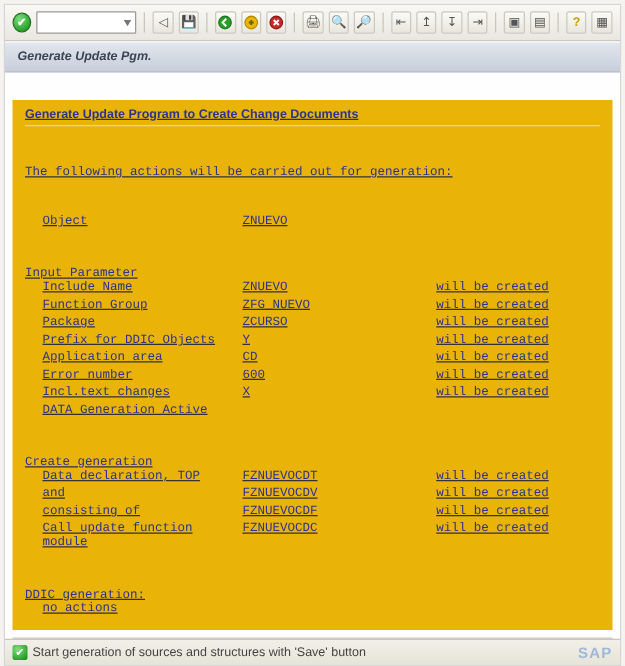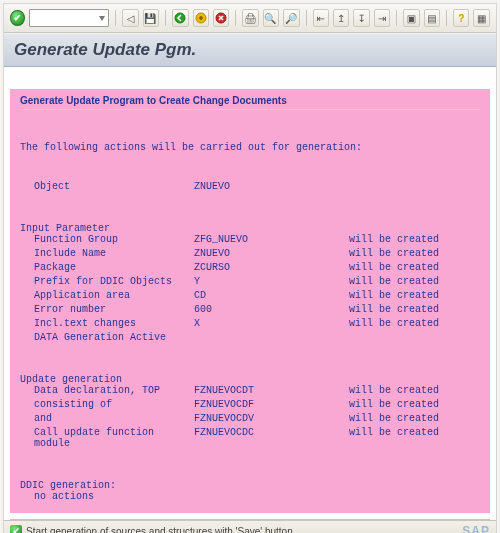--- a/index.html
+++ b/index.html
@@ -63,32 +63,33 @@
 
   
   .title-band {
     background: linear-gradient(#e2e6ed, #c7cfdb);
     border-top: 1px solid #f0f2f5;
     border-bottom: 1px solid #a9b2c0;
     padding: 6px 10px;
   }
   .title-band h1 {
     margin: 0;
-    font-size: 17px;
+    font-size: 10px;
     font-weight: bold;
     font-style: italic;
     color: #3a4455;
   }
 
   
   .report {
     flex: 1;
-    background: #f9a8d4;
+    background: #eab308;
     margin: 22px 6px 6px 6px;
     overflow: hidden;
+    text-decoration: underline;
   }
   .pad { padding: 0px 10px 8px 10px; }
   .subtitle { font-size: 10px; color: #2b3390; font-weight: bold; padding: 6px 0 3px 0; }
   .hr { height: 1px; background: #d3d3d3; margin: 0 0 10px 0; }
   .blue { color: #2b3390; font-family: "Courier New", monospace; font-size: 10px; }
   .section { margin-top: 28px; }
   table.rep { border-collapse: collapse; width: 100%; }
   table.rep td { padding: 0 0 3px 0; font-family: "Courier New", monospace; font-size: 10px; color: #2b3390; vertical-align: top; }
   td.lbl { width: 160px; }
   td.val { width: 155px; }
@@ -179,27 +180,27 @@
             <td class="val">ZNUEVO</td>
             <td class="stat"></td>
           </tr>
         </tbody>
           </table>
 
         <div class="blue section">Input Parameter</div>
         <table class="rep">
           <tbody>
               <tr class="indent">
+                <td class="lbl">Include Name</td>
+                <td class="val">ZNUEVO</td>
+                <td class="stat">will be created</td>
+              </tr>
+          <tr class="indent">
                 <td class="lbl">Function Group</td>
                 <td class="val">ZFG_NUEVO</td>
-                <td class="stat">will be created</td>
-              </tr>
-          <tr class="indent">
-                <td class="lbl">Include Name</td>
-                <td class="val">ZNUEVO</td>
                 <td class="stat">will be created</td>
               </tr>
           <tr class="indent">
                 <td class="lbl">Package</td>
                 <td class="val">ZCURSO</td>
                 <td class="stat">will be created</td>
               </tr>
           <tr class="indent">
                 <td class="lbl">Prefix for DDIC Objects</td>
                 <td class="val">Y</td>
@@ -221,36 +222,36 @@
                 <td class="stat">will be created</td>
               </tr>
           <tr class="indent">
                 <td class="lbl">DATA Generation Active</td>
                 <td class="val"></td>
                 <td class="stat"></td>
               </tr>
         </tbody>
           </table>
 
-        <div class="blue section">Update generation</div>
+        <div class="blue section">Create generation</div>
         <table class="rep">
           <tbody>
               <tr class="indent">
                 <td class="lbl">Data declaration, TOP</td>
                 <td class="val">FZNUEVOCDT</td>
                 <td class="stat">will be created</td>
               </tr>
           <tr class="indent">
+                <td class="lbl">and</td>
+                <td class="val">FZNUEVOCDV</td>
+                <td class="stat">will be created</td>
+              </tr>
+          <tr class="indent">
                 <td class="lbl">consisting of</td>
                 <td class="val">FZNUEVOCDF</td>
-                <td class="stat">will be created</td>
-              </tr>
-          <tr class="indent">
-                <td class="lbl">and</td>
-                <td class="val">FZNUEVOCDV</td>
                 <td class="stat">will be created</td>
               </tr>
           <tr class="indent">
                 <td class="lbl">Call update function module</td>
                 <td class="val">FZNUEVOCDC</td>
                 <td class="stat">will be created</td>
               </tr>
         </tbody>
           </table>
 

